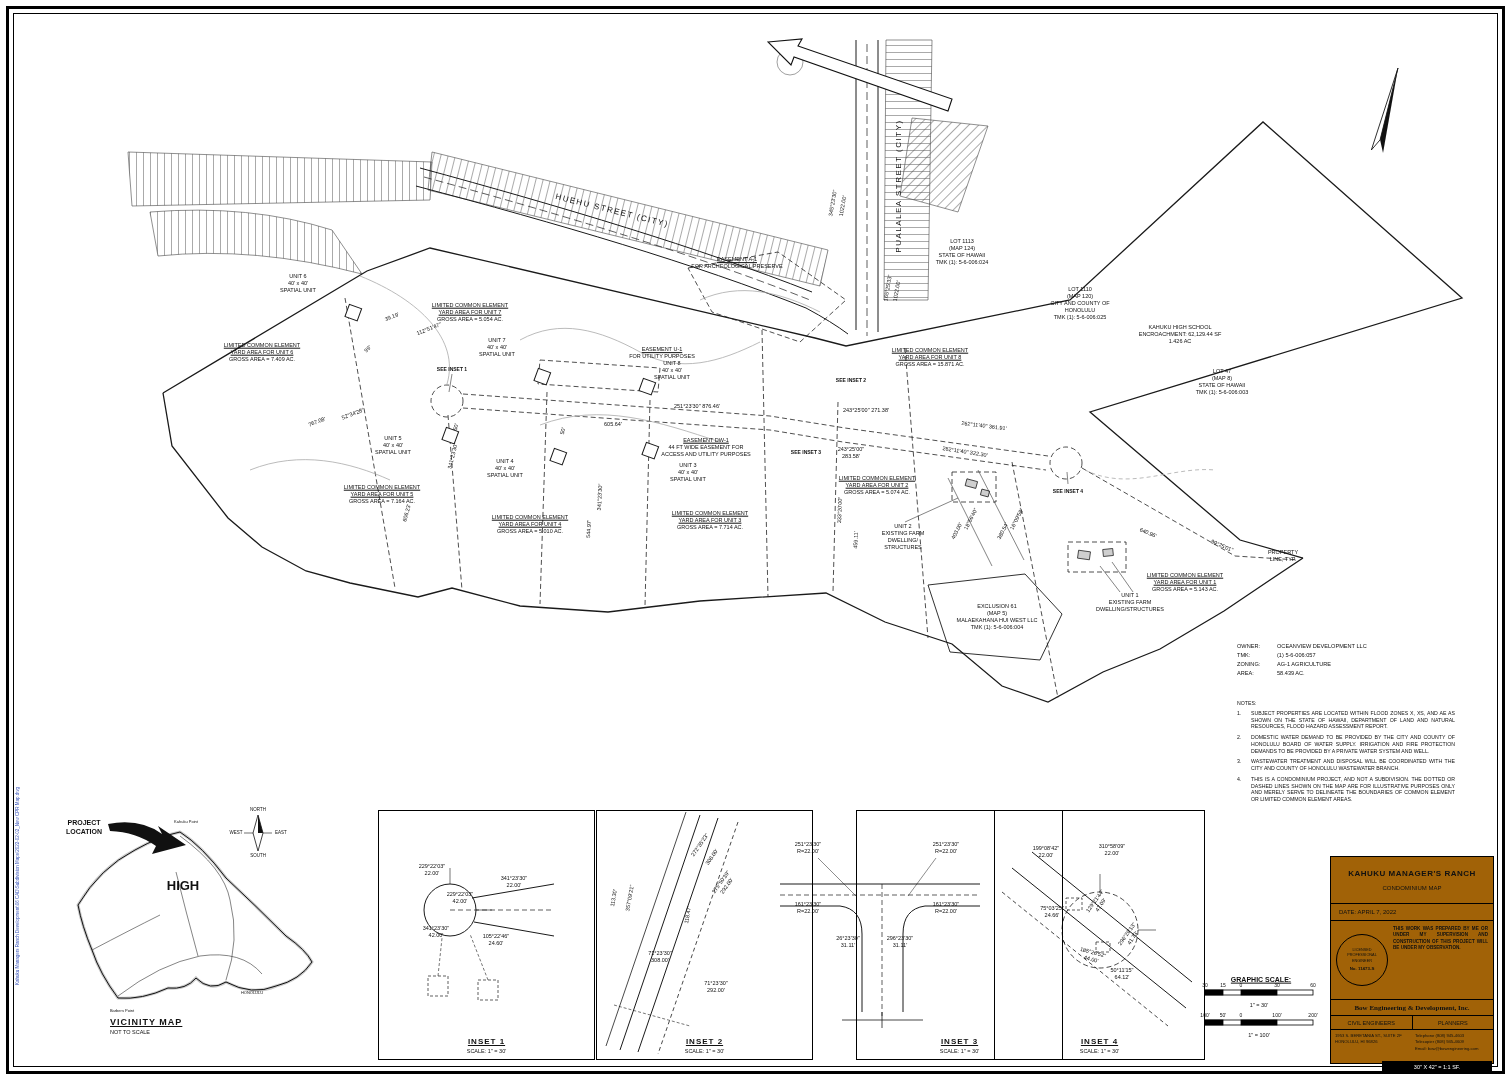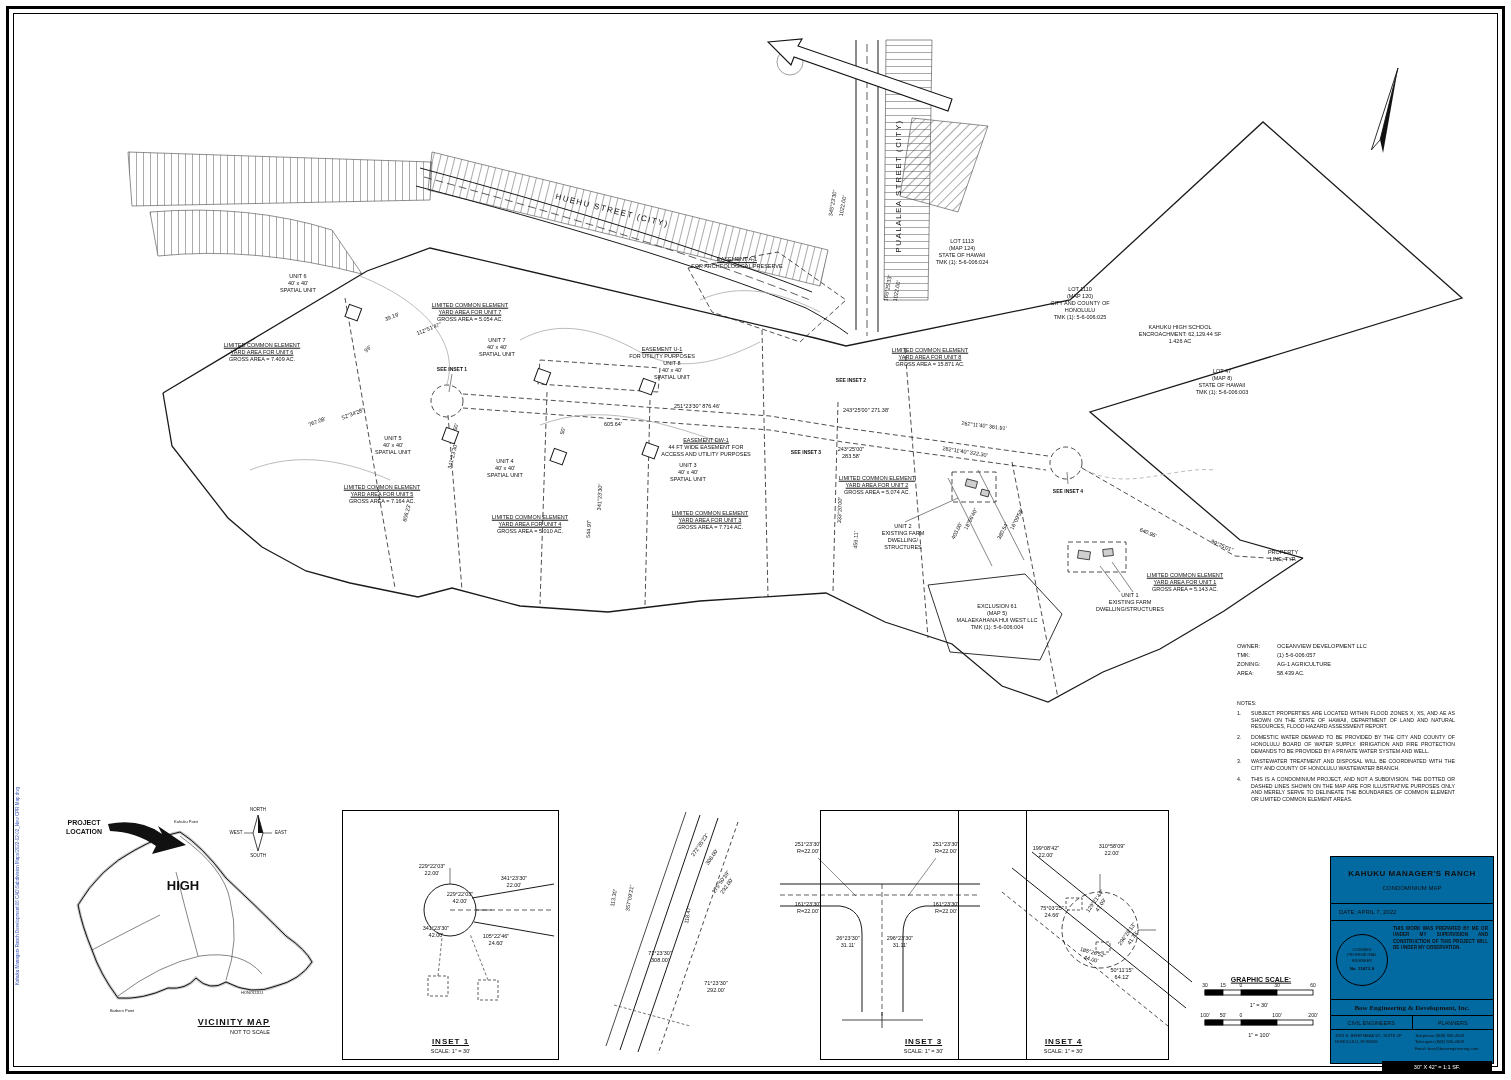--- a/index.html
+++ b/index.html
@@ -7,40 +7,40 @@
          font-family:"Liberation Sans",sans-serif;color:#111;}
   .frame-outer{position:absolute;inset:6px;border:3px solid #000;pointer-events:none;z-index:2;}
   .frame-inner{position:absolute;inset:13px;border:1px solid #000;pointer-events:none;z-index:2;}
   svg.draw{position:absolute;left:0;top:0;width:1511px;height:1080px;z-index:1;}
   .labels{position:absolute;inset:0;pointer-events:none;z-index:6;}
   .lbl{position:absolute;transform:translate(-50%,-50%);text-align:center;white-space:nowrap;
        font-size:5.5px;line-height:1.25;color:#111;}
   .lbl.b{font-weight:bold;}
   .lbl.sp{letter-spacing:1.5px;}
   .u{text-decoration:underline;}
-  .inset-box{position:absolute;border:1px solid #000;z-index:3;background:transparent;}
+  .inset-box{position:absolute;border:1px solid #000;z-index:3;background:transparent;margin-left:36px;}
   .inset-caption{position:absolute;left:0;right:0;bottom:5px;text-align:center;}
   .ic-title{font-size:8px;font-weight:bold;text-decoration:underline;letter-spacing:1px;}
   .ic-scale{font-size:5.5px;margin-top:2px;}
   .map-title{position:absolute;left:455px;top:716px;width:580px;text-align:center;z-index:4;}
   .map-title .t{font-size:13.5px;font-weight:bold;text-decoration:underline;letter-spacing:.5px;}
   .map-title .s{font-size:6.5px;margin-top:3px;}
   .owner{position:absolute;left:1237px;top:642px;font-size:5.6px;line-height:1.6;z-index:4;}
   .owner .row{display:flex;}
   .owner .k{width:40px;flex:none;}
   .notes{position:absolute;left:1237px;top:700px;width:218px;font-size:5.2px;line-height:1.3;z-index:4;}
   .notes .h{margin-bottom:3px;}
   .note{display:flex;margin-bottom:4px;}
   .note .n{width:14px;flex:none;}
   .note .t{text-align:justify;}
-  .vic-title{position:absolute;left:110px;top:1017px;width:160px;text-align:right;z-index:4;}
+  .vic-title{position:absolute;left:110px;top:1017px;width:160px;text-align:left;z-index:4;}
   .vic-title .t{font-size:9px;font-weight:bold;text-decoration:underline;letter-spacing:1px;}
   .vic-title .s{font-size:5.5px;margin-top:2px;}
   .tb{position:absolute;left:1330px;top:856px;width:162px;height:206px;border:1.5px solid #000;
-      z-index:4;background:#0369a1;display:flex;flex-direction:column;}
+      z-index:4;background:#a16207;display:flex;flex-direction:column;}
   .tb-name{height:46px;border-bottom:1px solid #000;display:flex;flex-direction:column;
            justify-content:center;gap:7px;text-align:center;}
   .tb-name .n1{font-size:8px;font-weight:bold;letter-spacing:.5px;}
   .tb-name .n2{font-size:6px;}
   .tb-date{height:16px;border-bottom:1px solid #000;font-size:6px;display:flex;align-items:center;padding-left:8px;}
   .tb-cert{height:78px;border-bottom:1px solid #000;display:flex;}
   .stamp{width:62px;display:flex;align-items:center;justify-content:center;}
   .stamp-c{width:50px;height:50px;border:1.5px solid #000;border-radius:50%;display:flex;
            flex-direction:column;align-items:center;justify-content:center;font-size:3.8px;
            text-align:center;line-height:1.4;}
@@ -271,20 +271,26 @@
     <div class="t">VICINITY  MAP</div>
     <div class="s">NOT TO SCALE</div>
   </div>
 
   <div class="inset-box" style="left:342px;top:810px;width:215px;height:248px">
     <div class="inset-caption">
       <div class="ic-title">INSET  1</div>
       <div class="ic-scale">SCALE:  1" = 30'</div>
     </div>
   </div>
+  <div class="inset-box" style="left:560px;top:810px;width:215px;height:248px">
+    <div class="inset-caption">
+      <div class="ic-title">INSET  2</div>
+      <div class="ic-scale">SCALE:  1" = 30'</div>
+    </div>
+  </div>
   <div class="inset-box" style="left:820px;top:810px;width:205px;height:248px">
     <div class="inset-caption">
       <div class="ic-title">INSET  3</div>
       <div class="ic-scale">SCALE:  1" = 30'</div>
     </div>
   </div>
   <div class="inset-box" style="left:958px;top:810px;width:209px;height:248px">
     <div class="inset-caption">
       <div class="ic-title">INSET  4</div>
       <div class="ic-scale">SCALE:  1" = 30'</div>

